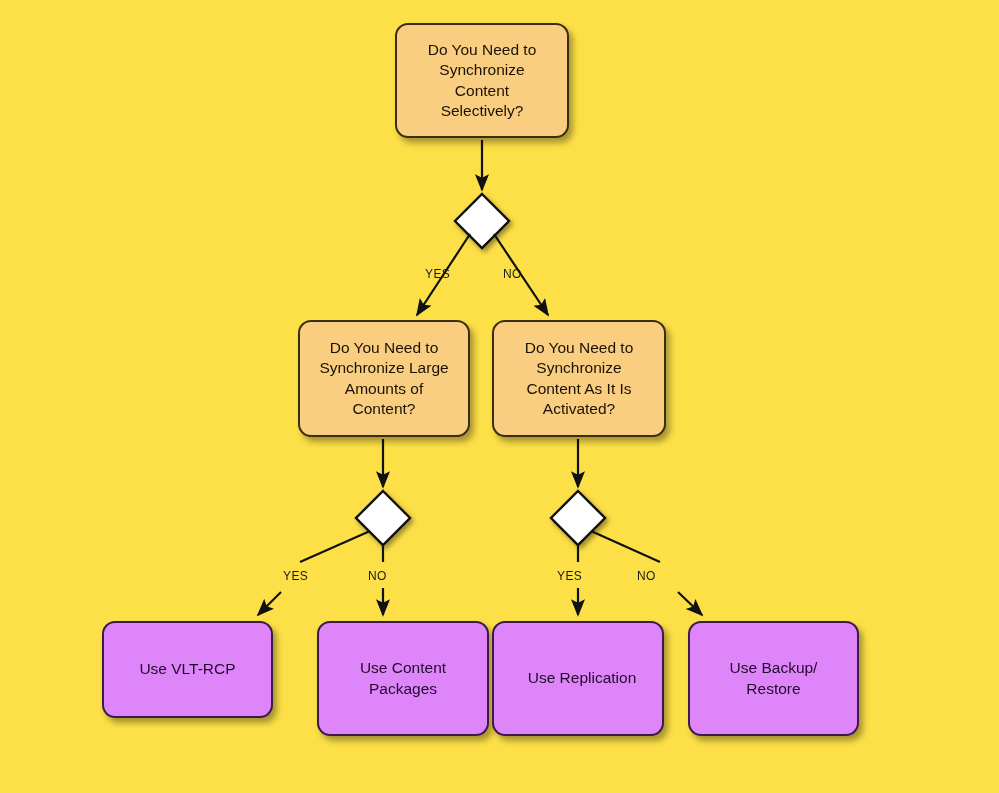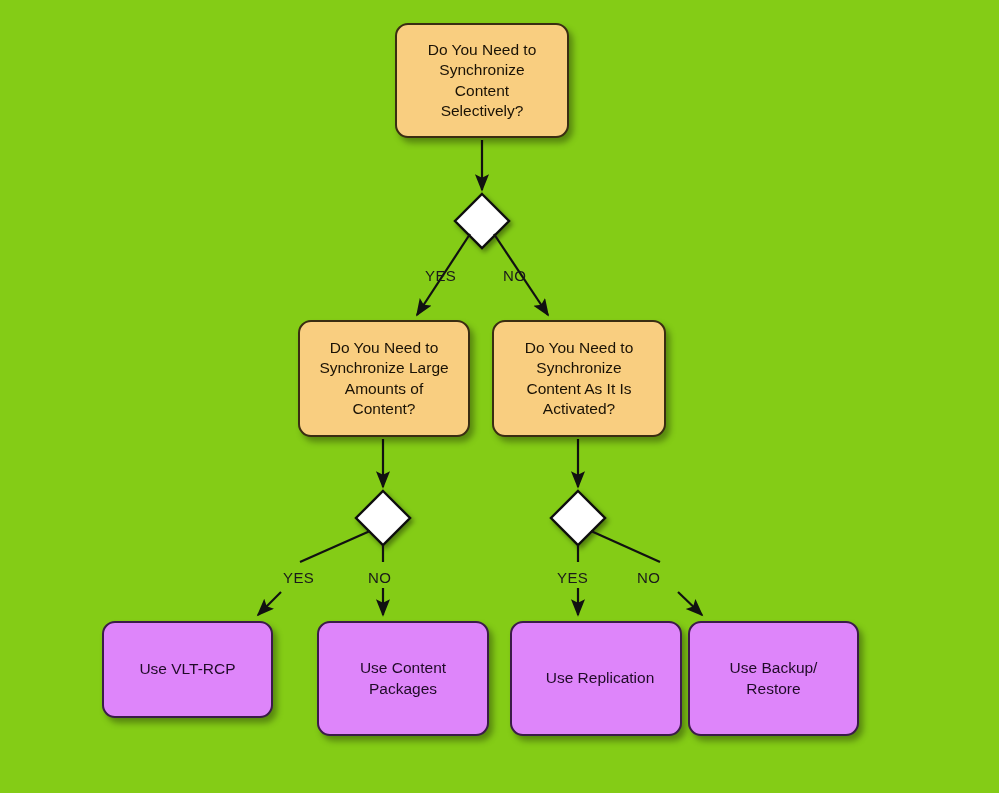--- a/index.html
+++ b/index.html
@@ -7,21 +7,21 @@
     padding: 0;
     background: #ffffff;
   }
   body {
     font-family: "Liberation Sans", sans-serif;
   }
   #canvas {
     position: relative;
     width: 999px;
     height: 793px;
-    background: #84cc16;
+    background: #fde047;
     overflow: hidden;
   }
   #flow-svg {
     position: absolute;
     left: 0;
     top: 0;
     width: 999px;
     height: 793px;
   }
   .node {
@@ -45,21 +45,21 @@
   }
   .node-outcome {
     background: #DE85FA;
     border: 2px solid #3b1b49;
     color: #200b28;
     font-size: 15.5px;
     box-shadow: 4px 5px 6px rgba(0,0,0,0.34);
   }
   .edge-label {
     position: absolute;
-    font-size: 15px;
+    font-size: 12px;
     color: #1a1a1a;
     letter-spacing: 0.4px;
     z-index: 4;
     white-space: nowrap;
   }
 </style>
 </head>
 <body>
 
 <div id="canvas">
@@ -116,21 +116,21 @@
   <div class="node node-decision" style="left:492px; top:320px; width:174px; height:117px;">Do You Need to
 Synchronize
 Content As It Is
 Activated?</div>
 
   <div class="node node-outcome" style="left:102px; top:621px; width:171px; height:97px;">Use VLT-RCP</div>
 
   <div class="node node-outcome" style="left:297px; top:621px; width:172px; height:115px;margin-left:20px;">Use Content
 Packages</div>
 
-  <div class="node node-outcome" style="left:510px; top:621px; width:172px; height:115px;padding-left:8px;">Use Replication</div>
+  <div class="node node-outcome" style="left:492px; top:621px; width:172px; height:115px;padding-left:8px;">Use Replication</div>
 
   <div class="node node-outcome" style="left:688px; top:621px; width:171px; height:115px;">Use Backup/
 Restore</div>
 
   <div class="edge-label" style="left:425px; top:267px;">YES</div>
   <div class="edge-label" style="left:503px; top:267px;">NO</div>
   <div class="edge-label" style="left:283px; top:569px;">YES</div>
   <div class="edge-label" style="left:368px; top:569px;">NO</div>
   <div class="edge-label" style="left:557px; top:569px;">YES</div>
   <div class="edge-label" style="left:637px; top:569px;">NO</div>

